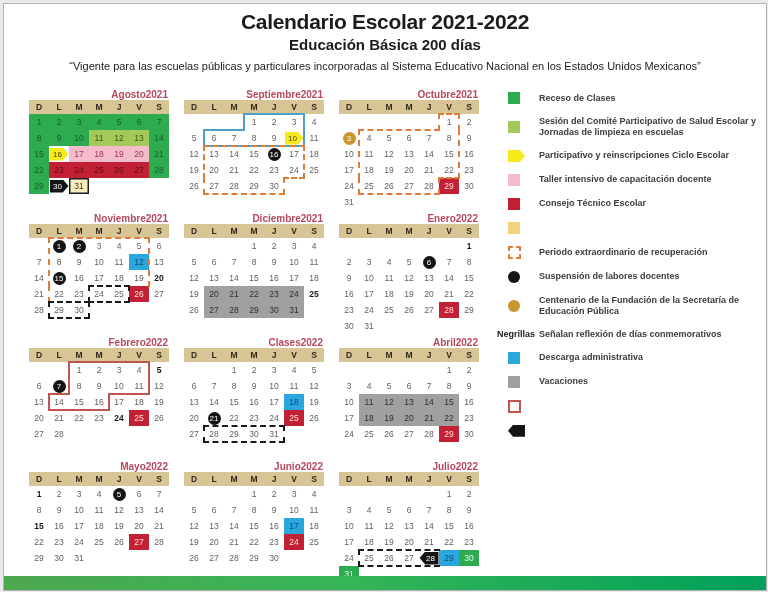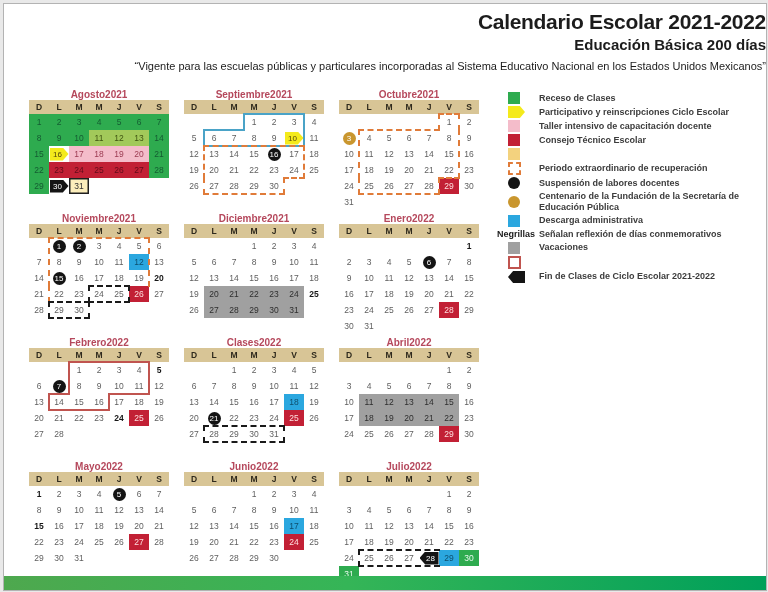--- a/index.html
+++ b/index.html
@@ -1,25 +1,25 @@
 <!DOCTYPE html>
 <html><head>
 <meta charset="utf-8">
 <style>
   html,body{margin:0;padding:0;background:#e9e9e9;font-family:"Liberation Sans",sans-serif;}
   .page{position:relative;width:762px;height:586px;margin:3px;background:#fff;border:1px solid #b3b3b3;overflow:hidden;}
   
-  .hdr{position:absolute;top:6px;left:0;right:0;text-align:right;}
+  .hdr{position:absolute;top:6px;left:0;right:0;text-align:center;}
   .hdr .title{font-size:21px;font-weight:bold;color:#1c1c1c;letter-spacing:-.3px;}
   .hdr .subtitle{font-size:15px;font-weight:bold;color:#1c1c1c;margin-top:2px;}
   .hdr .quote{font-size:11px;font-weight:normal;color:#1c1c1c;margin-top:7px;}
   
   #months-grid{position:absolute;top:84px;left:25px;display:grid;grid-template-columns:repeat(3,140px);column-gap:15px;row-gap:2px;}
   .month{position:relative;width:140px;height:122px;}
-  .m-head{height:12px;display:flex;justify-content:center;align-items:center;padding:0 1px;}
+  .m-head{height:12px;display:flex;justify-content:flex-end;align-items:center;padding:0 1px;}
   .m-name,.m-year{font-size:10px;font-weight:bold;color:#b5485c;}
   .m-wdays{height:14px;background:#d8c596;display:flex;}
   .wd{width:20px;text-align:center;font-size:8.5px;font-weight:bold;color:#2f2a1d;line-height:14px;}
   .wk{height:16px;display:flex;}
   .cell{width:20px;height:16px;display:flex;align-items:center;justify-content:center;box-sizing:border-box;}
   .dnum{font-size:8.5px;color:#5f5f5f;}
   .f-g{background:#2eab4f;} .f-g .dnum{color:#145c32;}
   .f-gw{background:#2eab4f;} .f-gw .dnum{color:#eafaef;}
   .f-lg{background:#a2c95a;} .f-lg .dnum{color:#3f5411;}
   .f-pk{background:#f4bcca;} .f-pk .dnum{color:#9c3b52;}
@@ -30,21 +30,21 @@
   .f-am{background:#fceebc;box-shadow:inset 0 0 0 1.5px #1f1f1f;} .f-am .dnum{color:#333;}
   .f-b .dnum{font-weight:bold;color:#161616;}
   .mark{display:flex;align-items:center;justify-content:center;font-size:8px;}
   .mark-k{width:13px;height:13px;border-radius:50%;background:#141414;color:#fff;}
   .mark-gc{width:13px;height:13px;border-radius:50%;background:#c9962e;color:#fff;}
   .mark-y{width:19px;height:13px;background:#f4ea1c;color:#55470a;clip-path:polygon(0 0,70% 0,100% 50%,70% 100%,0 100%);padding-right:3px;box-sizing:border-box;}
   .mark-ar{width:19px;height:13px;background:#141414;color:#fff;clip-path:polygon(0 0,70% 0,100% 50%,70% 100%,0 100%);padding-right:3px;box-sizing:border-box;}
   .mark-al{width:19px;height:13px;background:#141414;color:#fff;clip-path:polygon(30% 0,100% 0,100% 100%,30% 100%,0 50%);padding-left:3px;box-sizing:border-box;}
   .ov{position:absolute;box-sizing:border-box;pointer-events:none;}
   
-  #legend{position:absolute;left:497px;top:88px;width:262px;display:flex;flex-direction:column;gap:2px;}
+  #legend{position:absolute;left:497px;top:88px;width:262px;display:flex;flex-direction:column;gap:12px;}
   .l-item{display:flex;align-items:center;gap:4px;}
   .l-icon{width:34px;flex:none;display:flex;align-items:center;}
   .l-icon .lic{margin-left:7px;}
   .lic{display:inline-block;width:12px;height:12px;box-sizing:content-box;}
   .lic.green-square{background:#2eab4f;}
   .lic.lightgreen-square{background:#a2c95a;}
   .lic.yellow-arrow{width:17px;background:#f4ea1c;clip-path:polygon(0 0,70% 0,100% 50%,70% 100%,0 100%);}
   .lic.pink-square{background:#f4bcca;}
   .lic.red-square{background:#c22035;}
   .lic.black-arrow-right{width:17px;background:#141414;clip-path:polygon(0 0,70% 0,100% 50%,70% 100%,0 100%);}
@@ -1576,20 +1576,26 @@
 
   <div id="legend">
       <div class="l-item">
         <span class="l-icon">
           <span class="lic green-square"></span>
         </span>
         <span class="l-text">Receso de Clases</span>
       </div>
       <div class="l-item">
         <span class="l-icon">
+          <span class="lic lightgreen-square"></span>
+        </span>
+        <span class="l-text">Sesión del Comité Participativo de Salud Escolar y Jornadas de limpieza en escuelas</span>
+      </div>
+      <div class="l-item">
+        <span class="l-icon">
           <span class="lic yellow-arrow"></span>
         </span>
         <span class="l-text">Participativo y reinscripciones Ciclo Escolar</span>
       </div>
       <div class="l-item">
         <span class="l-icon">
           <span class="lic pink-square"></span>
         </span>
         <span class="l-text">Taller intensivo de capacitación docente</span>
       </div>
@@ -1617,43 +1623,42 @@
         <span class="l-text">Suspensión de labores docentes</span>
       </div>
       <div class="l-item">
         <span class="l-icon">
           <span class="lic gold-circle"></span>
         </span>
         <span class="l-text">Centenario de la Fundación de la Secretaría de Educación Pública</span>
       </div>
       <div class="l-item">
         <span class="l-icon">
+          <span class="neg">Negrillas</span>
+        </span>
+        <span class="l-text">Señalan reflexión de días conmemorativos</span>
+      </div>
+      <div class="l-item">
+        <span class="l-icon">
           <span class="lic blue-square"></span>
         </span>
         <span class="l-text">Descarga administrativa</span>
-      </div>
-      <div class="l-item">
-        <span class="l-icon">
-          <span class="neg">Negrillas</span>
-        </span>
-        <span class="l-text">Señalan reflexión de días conmemorativos</span>
       </div>
       <div class="l-item">
         <span class="l-icon">
           <span class="lic gray-square"></span>
         </span>
         <span class="l-text">Vacaciones</span>
       </div>
       <div class="l-item">
         <span class="l-icon">
           <span class="lic red-outline-square"></span>
         </span>
       </div>
       <div class="l-item">
         <span class="l-icon">
           <span class="lic black-arrow-left"></span>
         </span>
-        <span class="l-text">Fin de Clases de Ciclo Escolar 2021-2022</span>
       </div>
     </div>
 
   <div class="footer-bar"></div>
 </div>
 
 </body></html>

